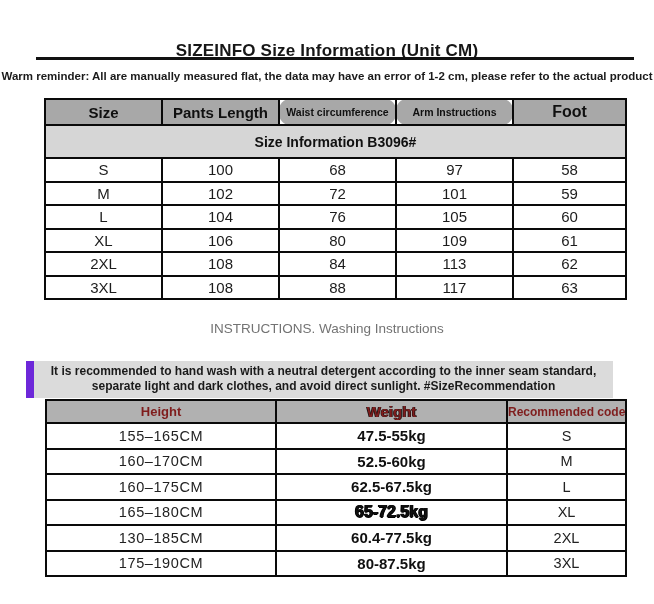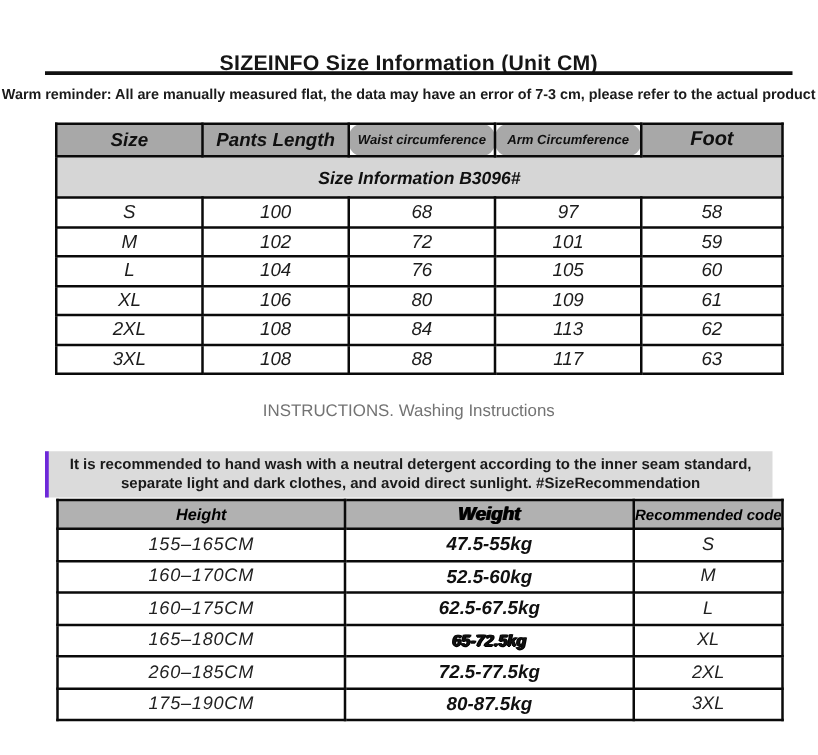--- a/index.html
+++ b/index.html
@@ -21,21 +21,21 @@
   }
   .rule-top { top:57px; }
   .warm-reminder {
     position:absolute; top:70px; left:0; width:100%;
     text-align:center; font-weight:bold; font-size:11.5px; color:#1b1b1b;
   }
 
   table { border-collapse:collapse; table-layout:fixed; }
   td, th {
     border:2px solid var(--border,#0a0a0a);
-    text-align:center; vertical-align:middle; padding:0; overflow:visible;font-style:italic;
+    text-align:center; vertical-align:middle; padding:0; overflow:visible;
   }
 
   
   .size-table { position:absolute; top:98px; left:44px; width:581px; }
   .size-table .table-title-cell {
     height:31px; background:var(--table1-title-bg,#d6d6d6);
     font-weight:bold; font-size:14px; color:#101010;
   }
   .size-table thead th {
     height:24px; background:var(--table1-header-bg,#a8a8a8); color:#101010;
@@ -44,80 +44,80 @@
   .size-table thead th.small { font-size:10.5px; font-weight:bold;border-radius:11px; }
   .size-table thead th.foot { font-size:16px; font-weight:bold; }
   .size-table tbody td { height:21.5px; font-size:15px; font-weight:normal; color:#1c1c1c; }
 
   
   .instructions-heading {
     position:absolute; top:321px; left:0; width:100%;
     text-align:center; font-weight:normal; font-size:13.5px; color:#737373;
   }
   .instructions-box {
-    position:absolute; top:361px; left:36px; width:563px;
+    position:absolute; top:361px; left:26px; width:563px;
     background:var(--instructions-bg,#dbdbdb);
-    border-left:3px solid #6d28d9;
+    border-left:8px solid #6d28d9;
     padding:3px 8px 4px 8px;
     text-align:center; font-weight:bold; font-size:12px; line-height:15px; color:#1a1a1a;
   }
 
   
   .recommend-table { position:absolute; top:399px; left:45px; width:580px; }
   .recommend-table thead th {
-    height:21px; background:var(--table2-header-bg,#b1b1b1); color:#000000;margin-left:23px;
+    height:21px; background:var(--table2-header-bg,#b1b1b1); color:#7f1d1d;margin-left:23px;
   }
   .recommend-table thead th.h-height { font-size:13px; font-weight:bold; }
   .recommend-table thead th.h-weight {
     font-size:15px; font-weight:bold;
     text-shadow:.6px 0 0 #0f0f0f, -.6px 0 0 #0f0f0f;
   }
   .recommend-table thead th.h-code {
     font-size:12px; font-weight:bold; white-space:nowrap;
   }
   .recommend-table tbody td { height:23.5px; }
   .recommend-table tbody td.c-height { font-size:14.5px; letter-spacing:.6px; color:#222; }
   .recommend-table tbody td.c-weight { font-size:15px; font-weight:bold; color:#101010; }
   .recommend-table tbody td.c-code { font-size:14.5px; color:#222; }
   
   .recommend-table tbody tr:nth-child(4) td.c-weight {
-    font-size:13px;
+    font-size:16px;
     text-shadow:.8px 0 0 #000, -.8px 0 0 #000, 0 .5px 0 #000;
   }
 </style>
 </head>
 <body>
 
 <div class="page">
 
   <div class="page-title">SIZEINFO Size Information (Unit CM)</div>
 
   <div class="rule rule-top"></div>
 
-  <div class="warm-reminder">Warm reminder: All are manually measured flat, the data may have an error of 7-3 cm, please refer to the actual product</div>
+  <div class="warm-reminder">Warm reminder: All are manually measured flat, the data may have an error of 1-2 cm, please refer to the actual product</div>
 
   <table class="size-table">
     <colgroup>
       <col style="width:117px">
         <col style="width:117px">
         <col style="width:117px">
         <col style="width:117px">
         <col style="width:113px">
     </colgroup>
     <tbody>
       <tr>
         <td class="table-title-cell" colspan="5">Size Information B3096#</td>
       </tr>
     </tbody>
     <thead>
       <tr>
         <th class="big">Size</th>
         <th class="big">Pants Length</th>
         <th class="small">Waist circumference</th>
-        <th class="small">Arm Circumference</th>
+        <th class="small">Arm Instructions</th>
         <th class="foot">Foot</th>
       </tr>
     </thead>
     <tbody>
       <tr>
         <td>S</td>
         <td>100</td>
         <td>68</td>
         <td>97</td>
         <td>58</td>
@@ -194,22 +194,22 @@
         <td class="c-height">160–175CM</td>
         <td class="c-weight">62.5-67.5kg</td>
         <td class="c-code">L</td>
       </tr>
       <tr>
         <td class="c-height">165–180CM</td>
         <td class="c-weight">65-72.5kg</td>
         <td class="c-code">XL</td>
       </tr>
       <tr>
-        <td class="c-height">260–185CM</td>
-        <td class="c-weight">72.5-77.5kg</td>
+        <td class="c-height">130–185CM</td>
+        <td class="c-weight">60.4-77.5kg</td>
         <td class="c-code">2XL</td>
       </tr>
       <tr>
         <td class="c-height">175–190CM</td>
         <td class="c-weight">80-87.5kg</td>
         <td class="c-code">3XL</td>
       </tr>
     </tbody>
   </table>
 

